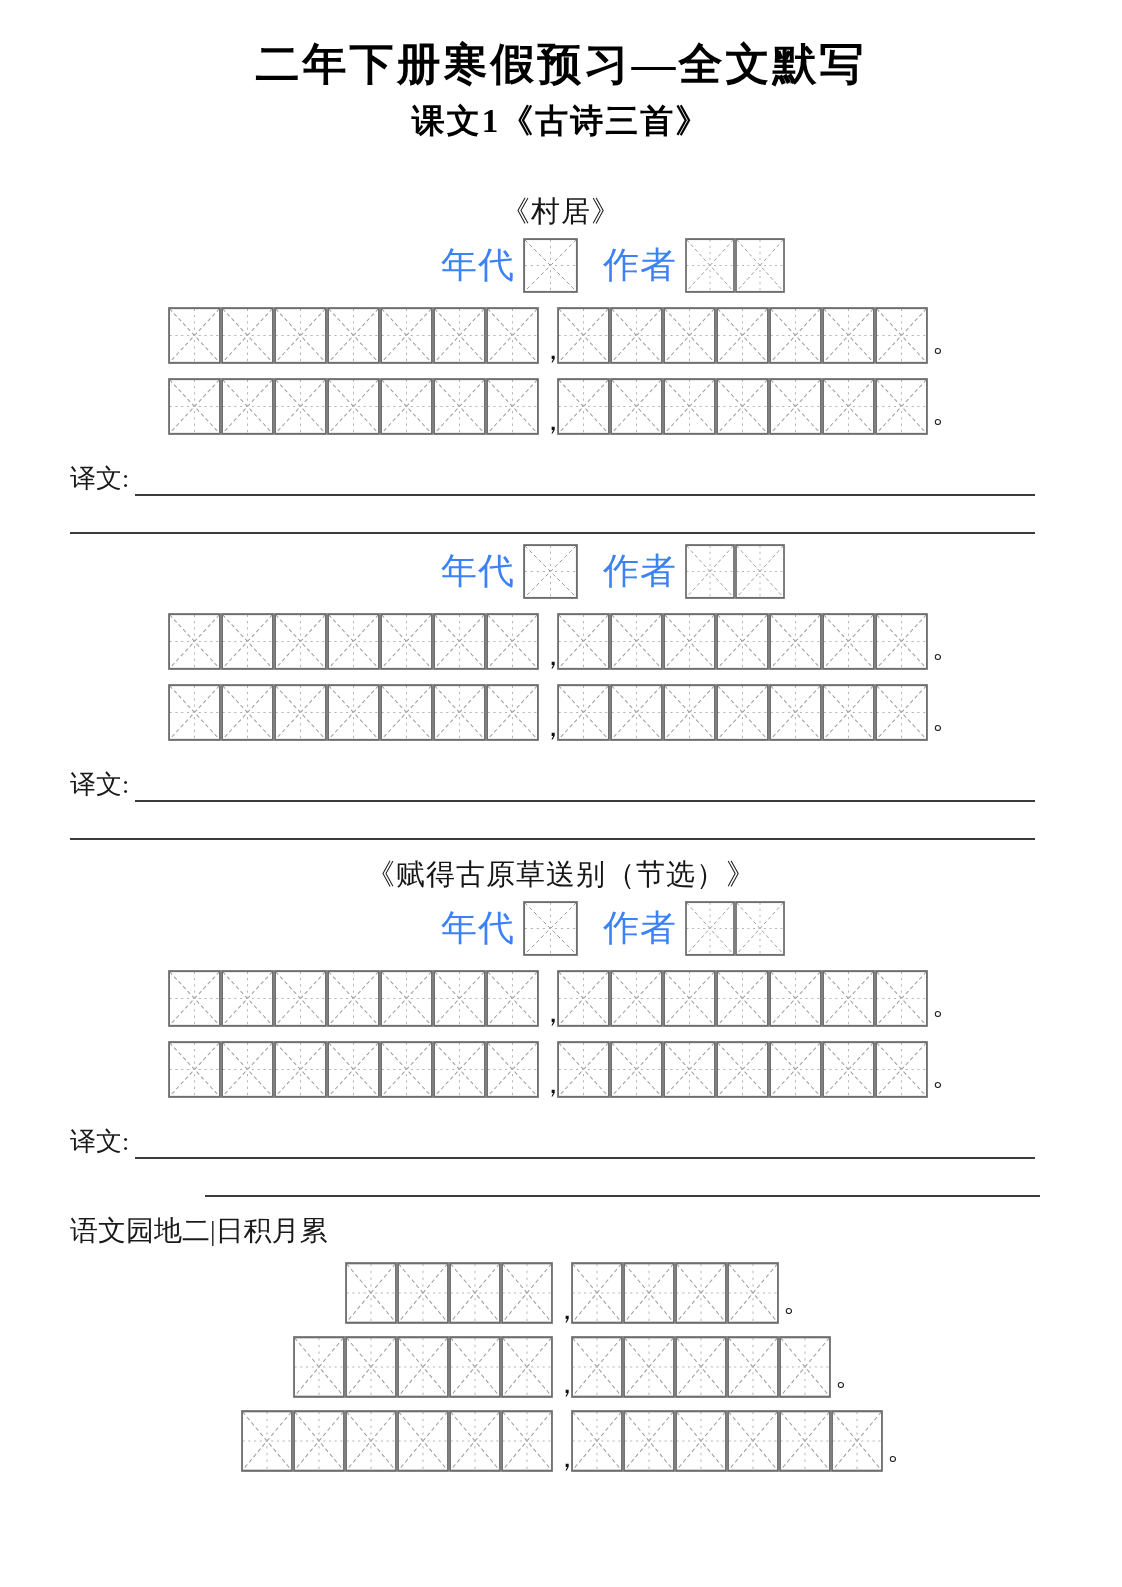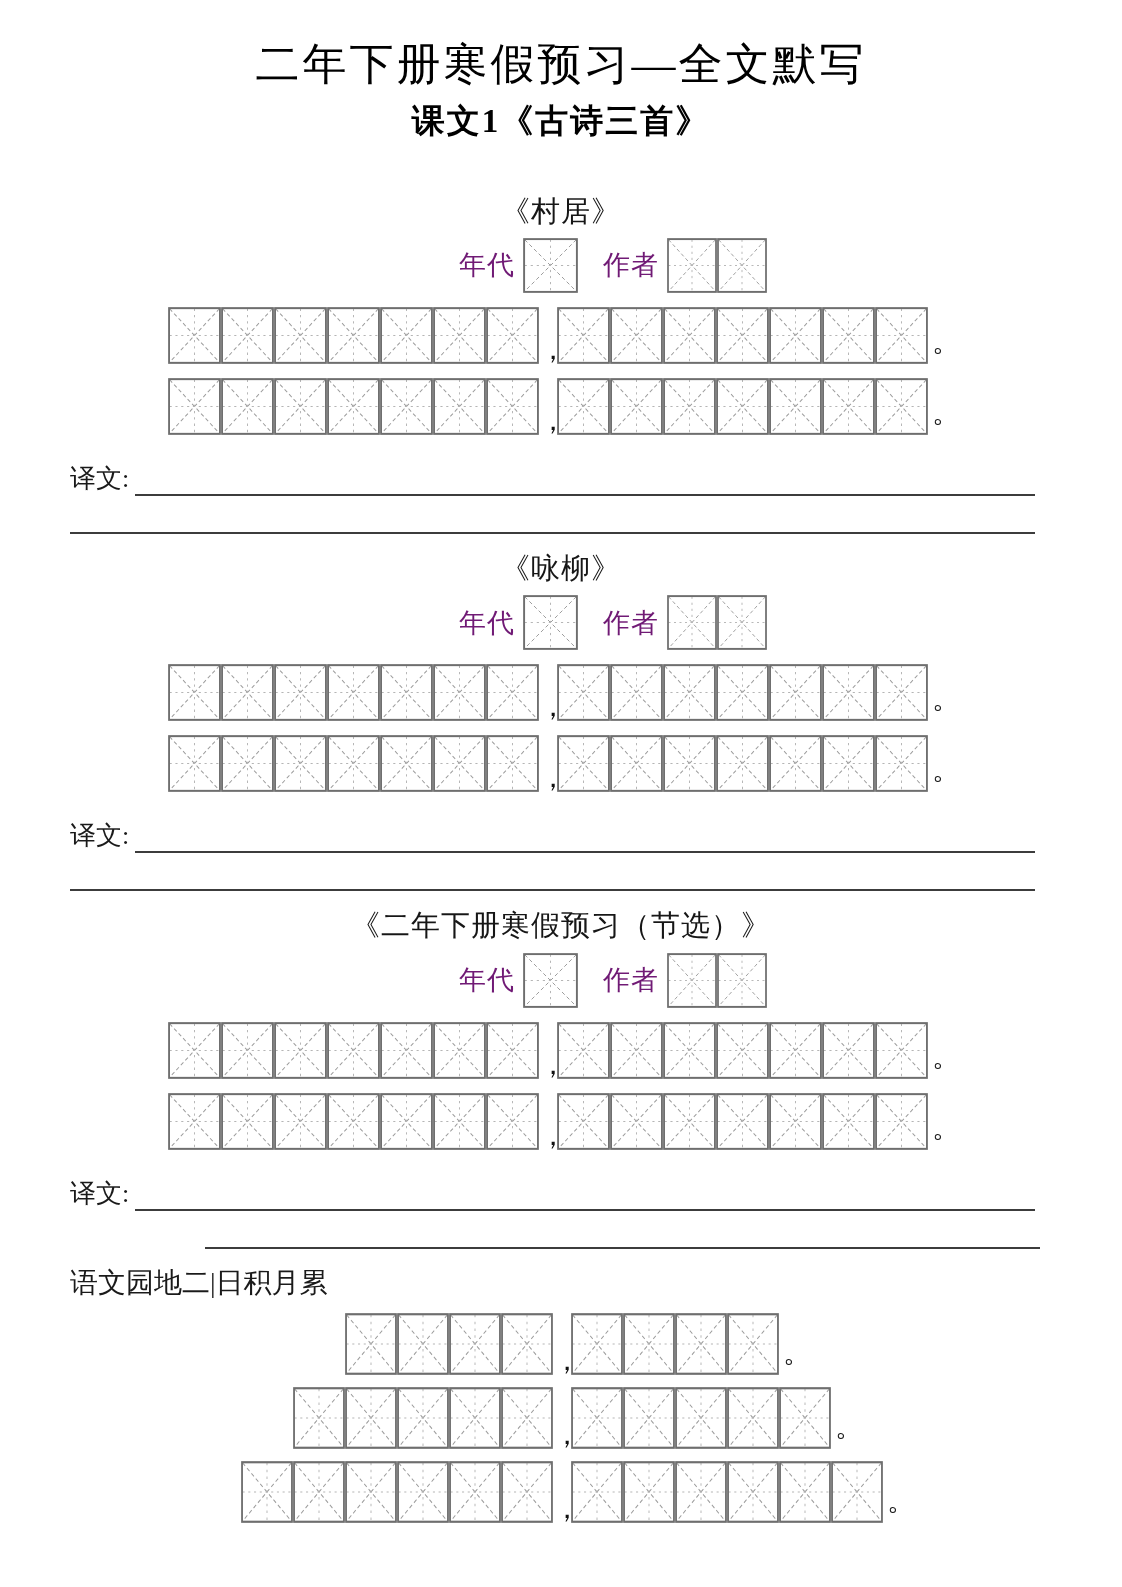--- a/index.html
+++ b/index.html
@@ -9,21 +9,21 @@
     width:1122px;height:1587px;
     background:#ffffff;
     font-family:"Liberation Serif", serif;
     color:#1d1d1d;
     overflow:hidden;
   }
   .page-title{
     margin:40px 0 0;
     text-align:center;
     font-size:44px;line-height:1.15;
-    font-weight:normal;letter-spacing:3px;
+    font-weight:bold;letter-spacing:3px;
     color:#000;
   }
   .page-subtitle{
     margin:12px 0 0;
     text-align:center;
     font-size:33px;line-height:1.15;
     font-weight:bold;letter-spacing:2px;
     color:#000;
   }
   .section{display:block;}
@@ -40,21 +40,21 @@
     margin:16px 0 0 70px;
     font-size:28px;line-height:1.3;
     color:#1a1a1a;
   }
   .meta-row{
     display:flex;justify-content:center;align-items:center;
     gap:8px;
     position:relative;left:52px;
     margin-top:10px;
   }
-  .meta-label{font-size:27px;color:#701a75;letter-spacing:1px;}
+  .meta-label{font-size:36px;color:#3b82f6;letter-spacing:1px;}
   .meta-label-author{margin-left:17px;}
   .boxgroup{display:flex;gap:0;}
   .box{display:inline-block;}
   .box svg{display:block;width:100%;height:100%;}
   .box-era{width:55px;height:55px;}
   .box-author{width:50px;height:55px;}
   .box-std{width:53px;height:57px;}
   .box-ft{width:52px;height:62px;}
   .frame{fill:none;stroke:#6e6e6e;stroke-width:3.5;}
   .diag{stroke:#9c9c9c;stroke-width:1.8;stroke-dasharray:7 5;}
@@ -406,21 +406,20 @@
           </span>
           <span class="punct period">。</span>
         </div>
         <div class="translation-row">
           <span class="translation-label">译文:</span>
           <span class="translation-line"></span>
         </div>
         <div class="divider"></div>
       </section>
       <section class="section">
-        <div class="section-title">《咏柳》</div>
         <div class="meta-row">
           <span class="meta-label">年代</span>
           <span class="boxgroup">
             <span class="box box-era">
               <svg viewBox="0 0 100 100" preserveAspectRatio="none">
                 <line class="diag" x1="3" y1="3" x2="97" y2="97"></line>
                 <line class="diag" x1="97" y1="3" x2="3" y2="97"></line>
                 <line class="cross" x1="50" y1="3" x2="50" y2="97"></line>
                 <line class="cross" x1="3" y1="50" x2="97" y2="50"></line>
                 <rect class="frame" x="2" y="2" width="96" height="96"></rect>
@@ -717,21 +716,21 @@
           </span>
           <span class="punct period">。</span>
         </div>
         <div class="translation-row">
           <span class="translation-label">译文:</span>
           <span class="translation-line"></span>
         </div>
         <div class="divider"></div>
       </section>
       <section class="section">
-        <div class="section-title">《二年下册寒假预习（节选）》</div>
+        <div class="section-title">《赋得古原草送别（节选）》</div>
         <div class="meta-row">
           <span class="meta-label">年代</span>
           <span class="boxgroup">
             <span class="box box-era">
               <svg viewBox="0 0 100 100" preserveAspectRatio="none">
                 <line class="diag" x1="3" y1="3" x2="97" y2="97"></line>
                 <line class="diag" x1="97" y1="3" x2="3" y2="97"></line>
                 <line class="cross" x1="50" y1="3" x2="50" y2="97"></line>
                 <line class="cross" x1="3" y1="50" x2="97" y2="50"></line>
                 <rect class="frame" x="2" y="2" width="96" height="96"></rect>

